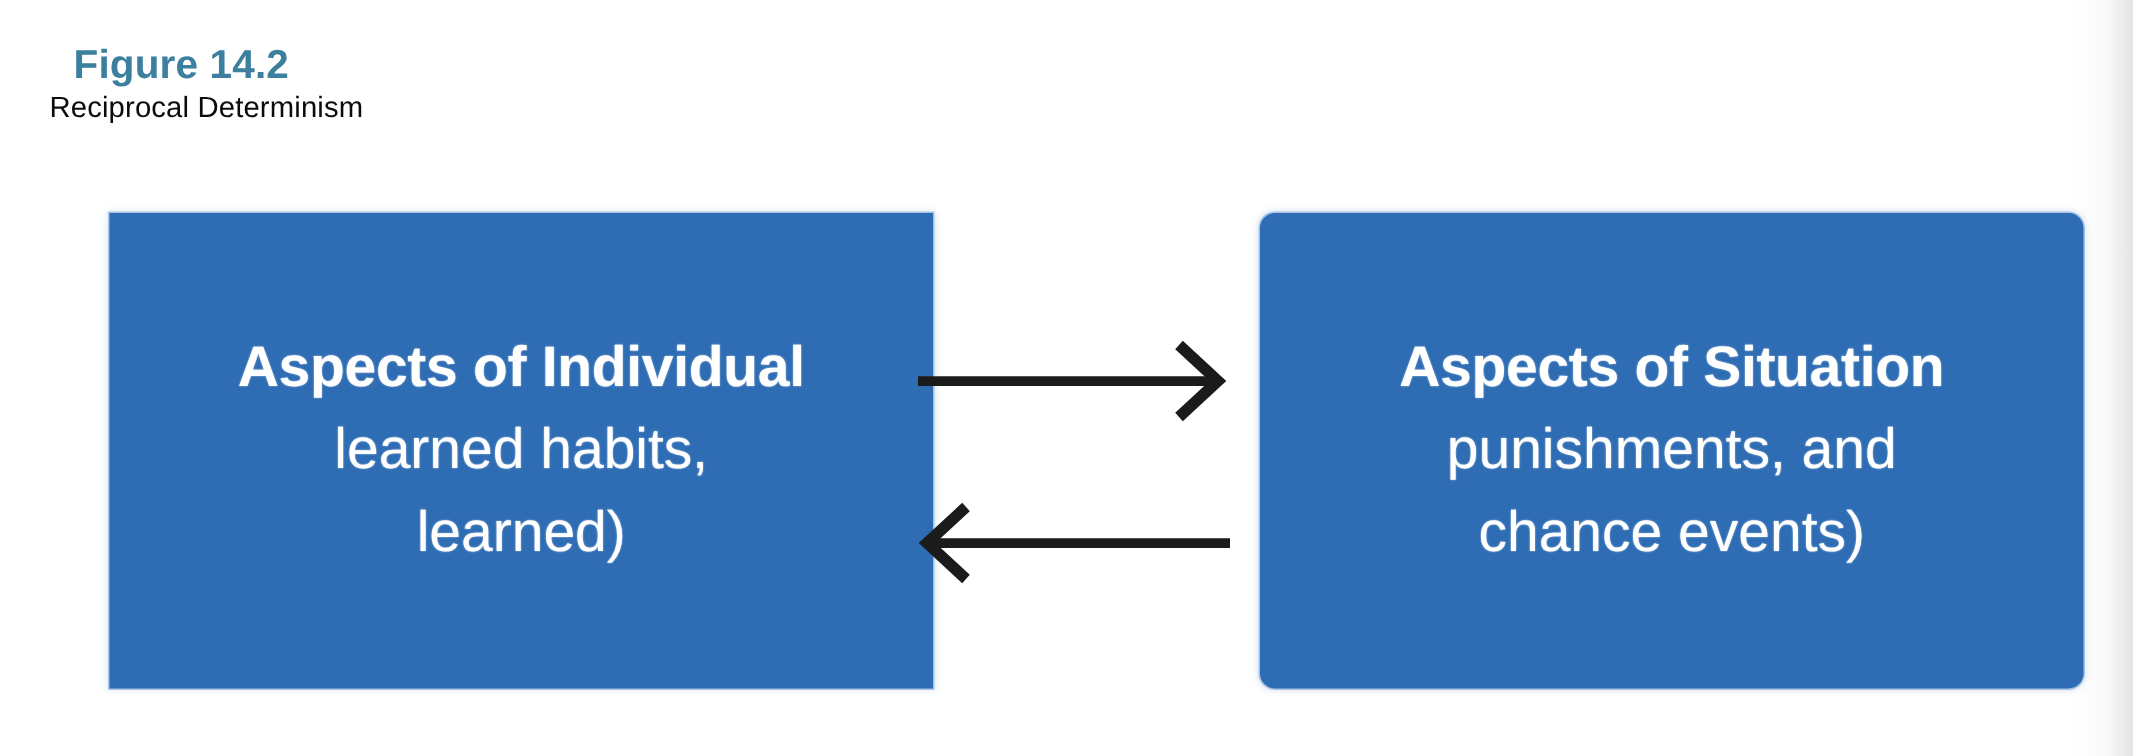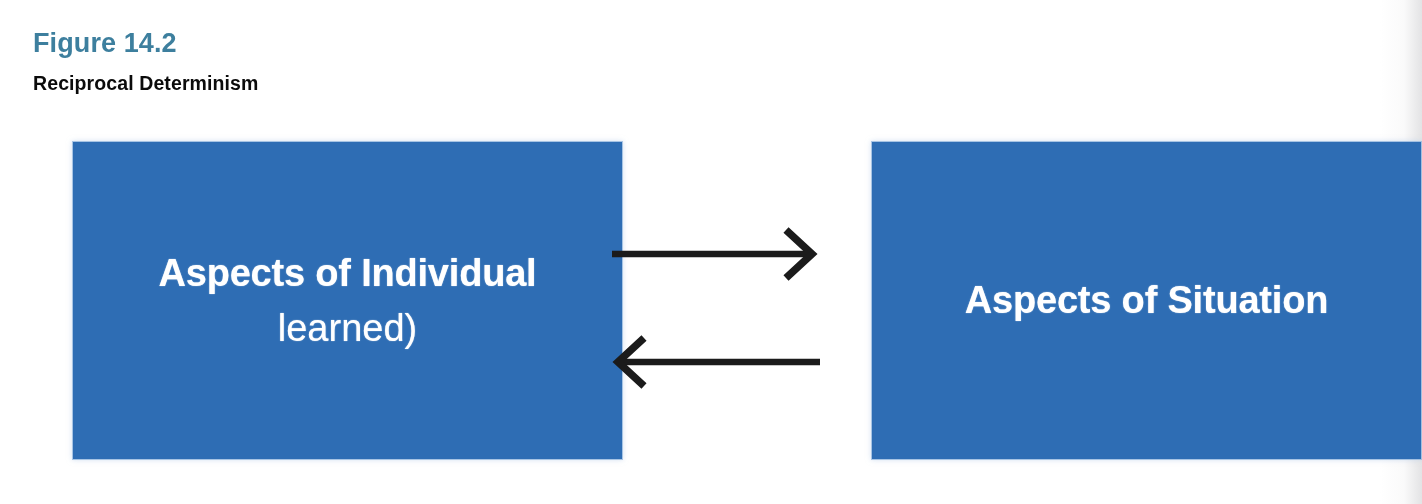--- a/index.html
+++ b/index.html
@@ -34,28 +34,28 @@
     width: 800px;
   }
   .figure-number {
     font-family: "Liberation Sans", sans-serif;
     font-size: 27px;
     font-weight: bold;
     line-height: 34px;
     color: #3d7f9e;
     letter-spacing: 0.1px;
     white-space: nowrap;
+    margin-left: 16px;
   }
   .figure-title {
     font-family: "Liberation Sans", sans-serif;
     font-size: 19.5px;
-    font-weight: bold;
+    font-weight: normal;
     line-height: 24px;
     color: #0b0b0b;
-    margin-top: 11px;
     letter-spacing: 0.1px;
     white-space: nowrap;
   }
 
   
   .concept-box {
     position: absolute;
     top: 142px;
     width: 549px;
     height: 317px;
@@ -64,21 +64,21 @@
                 0 0 5px 1px rgba(176,201,229,0.55);
     display: flex;
     flex-direction: column;
     align-items: center;
     justify-content: center;
     box-sizing: border-box;
     padding: 0 10px;
     margin-left: 32px;
   }
   #box-individual { left: 41px; }
-  #box-situation  { left: 840px; }
+  #box-situation  { left: 808px; border-radius: 10px; }
 
   .box-line {
     width: 100%;
     text-align: center;
     color: #ffffff;
     font-family: "Liberation Sans", sans-serif;
     font-size: 38px;
     line-height: 55px;
     font-weight: normal;
     white-space: nowrap;
@@ -124,25 +124,28 @@
 
 <div id="figure-canvas">
 
   <div class="caption-block">
     <div class="figure-number">Figure 14.2</div>
     <div class="figure-title">Reciprocal Determinism</div>
   </div>
 
   <div class="concept-box" id="box-individual">
     <div class="box-line heading">Aspects of Individual</div>
+    <div class="box-line">learned habits,</div>
     <div class="box-line">learned)</div>
   </div>
 
   <div class="concept-box" id="box-situation">
     <div class="box-line heading">Aspects of Situation</div>
+    <div class="box-line">punishments, and</div>
+    <div class="box-line">chance events)</div>
   </div>
 
   <svg class="arrow-svg" id="arrow-forward" viewBox="0 0 230 58" width="230" height="58">
     <line class="arrow-stem" x1="12" y1="29" x2="208" y2="29"></line>
     <polyline class="arrow-head" points="186,5 212,29 186,53"></polyline>
   </svg>
 
   <svg class="arrow-svg" id="arrow-backward" viewBox="0 0 230 58" width="230" height="58">
     <line class="arrow-stem" x1="22" y1="29" x2="220" y2="29"></line>
     <polyline class="arrow-head" points="44,5 18,29 44,53"></polyline>

